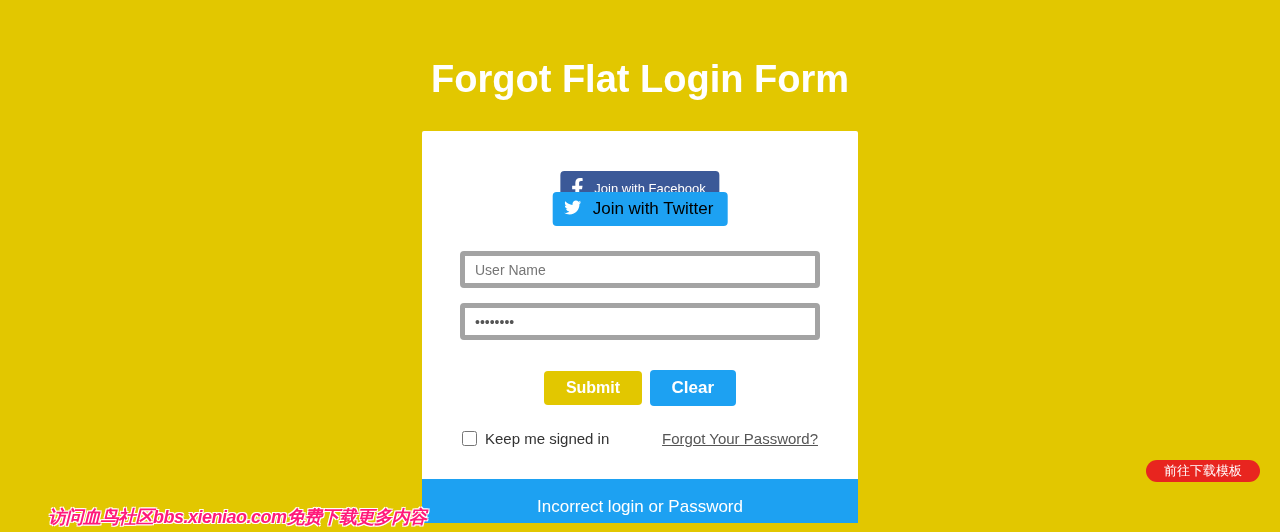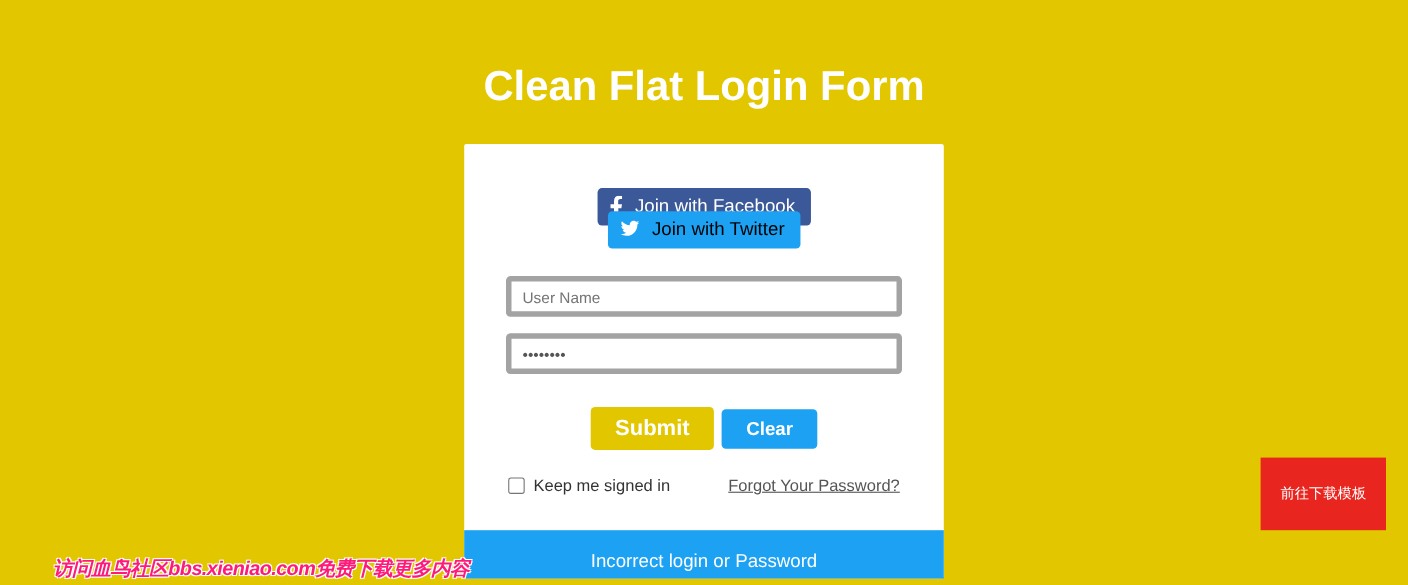--- a/index.html
+++ b/index.html
@@ -37,21 +37,21 @@
       height: 58px;
     }
     .btn-fb {
       display: inline-flex;
       align-items: center;
       background: #3b5998;
       color: #fff;
       border: none;
       border-radius: 4px;
       padding: 7px 14px 7px 10px;
-      font-size: 17px;
+      font-size: 13px;
       cursor: pointer;
       position: absolute;
       left: 50%;
       transform: translateX(-50%);
       top: 0;
       white-space: nowrap;
     }
     .btn-tw {
       display: inline-flex;
       align-items: flex-start;
@@ -88,21 +88,21 @@
     .action-row {
       text-align: center;
       margin-top: 30px;
     }
     .btn-submit {
       background: #e2c700;
       color: #fff;
       border: none;
       border-radius: 4px;
       padding: 8px 22px;
-      font-size: 20px;
+      font-size: 16px;
       font-weight: 700;
       cursor: pointer;
       margin-right: 3px;
     }
     .btn-clear {
       background: #1da1f2;
       color: #fff;
       border: none;
       border-radius: 4px;
       padding: 8px 22px;
@@ -143,41 +143,41 @@
       padding: 18px 0 6px 0;
       margin: 32px -38px 0 -38px;
     }
     .float-btn {
       position: absolute;
       right: 20px;
       bottom: 50px;
       background: #e8251f;
       color: #fff;
       border: none;
-      border-radius: 0;
-      padding: 24px 18px;
+      border-radius: 12px;
+      padding: 2px 18px;
       font-size: 13px;
       cursor: pointer;
     }
     .watermark {
       position: absolute;
       left: 48px;
       bottom: 3px;
       color: #ff1a7a;
       font-size: 18px;
       font-weight: 900;
       font-style: italic;
       text-shadow: 1px 1px 0 #fff, -1px -1px 0 #fff, 1px -1px 0 #fff, -1px 1px 0 #fff;
       letter-spacing: -0.5px;
     }
   </style>
 </head>
 <body>
 
-<h1 class="page-title">Clean Flat Login Form</h1>
+<h1 class="page-title">Forgot Flat Login Form</h1>
 
 <div class="card">
 
   <div class="social-wrap">
     <button class="btn-fb">
       <span class="social-icon">
         <svg width="14" height="20" viewBox="0 0 320 512" fill="#fff">
             <path d="M279.14 288l14.22-92.66h-88.91V127.41c0-25.35 12.42-50.06 52.24-50.06H295V6.26S259.5 0 225.36 0C154.59 0 108.1 42.82 108.1 120.3v75.04H26.54V288h81.56v224h100.17V288z"></path>
           </svg>
       </span>

